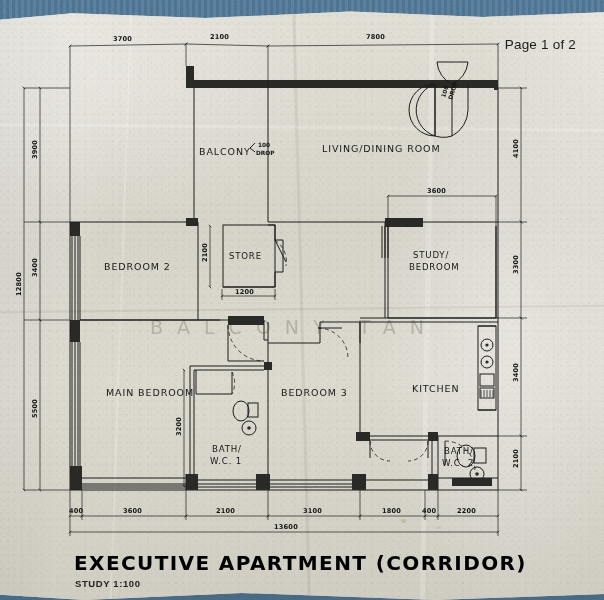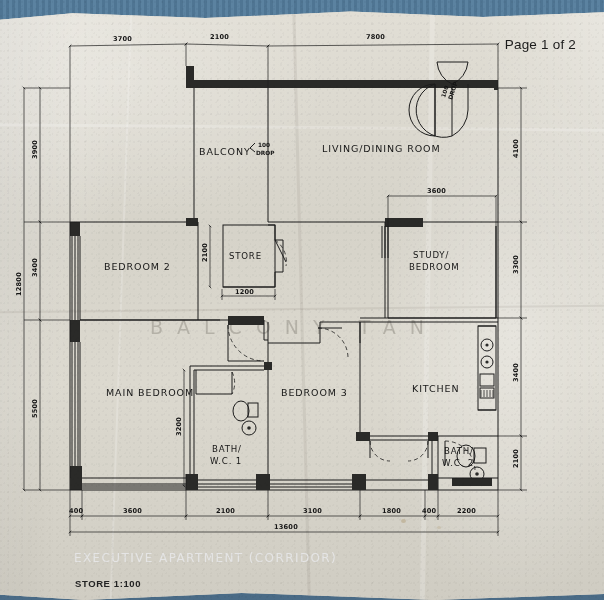--- a/index.html
+++ b/index.html
@@ -36,22 +36,22 @@
 
   
   svg#plan{position:absolute;left:0;top:0;width:604px;height:600px;}
 
   .pagenum{
     position:absolute;right:28px;top:19px;
     font-size:13.5px;color:#1c1c1c;letter-spacing:.2px;margin-top:18px;
   }
   .title{
     position:absolute;left:74px;top:551px;
-    font-size:12px;letter-spacing:1.4px;color:#e5e5e5;
-    font-family:"DejaVu Sans", sans-serif;font-weight:400;
+    font-size:20px;letter-spacing:1.4px;color:#000000;
+    font-family:"DejaVu Sans", sans-serif;font-weight:700;
   }
   .scale{
     position:absolute;left:75px;top:578px;
     font-size:9.5px;letter-spacing:.6px;color:#232323;font-weight:bold;
   }
   .wm{
     position:absolute;left:150px;top:316px;width:310px;
     font-size:19px;letter-spacing:14px;color:rgba(150,146,136,.55);
     font-family:"DejaVu Sans", sans-serif;
   }
@@ -319,16 +319,16 @@
       <path class="ln" d="M255,143 L250,148 L255,152"></path>
     </g>
     <g>
       <text class="nt" x="445" y="98" transform="rotate(-72 445,98)">100</text>
       <text class="nt" x="452" y="100" transform="rotate(-72 452,100)">DROP</text>
     </g>
   </svg>
 
   <div class="pagenum">Page 1 of 2</div>
   <div class="title">EXECUTIVE APARTMENT (CORRIDOR)</div>
-  <div class="scale">STORE 1:100</div>
+  <div class="scale">STUDY 1:100</div>
 
   <div class="grain"></div>
 </div>
 
 </body></html>

